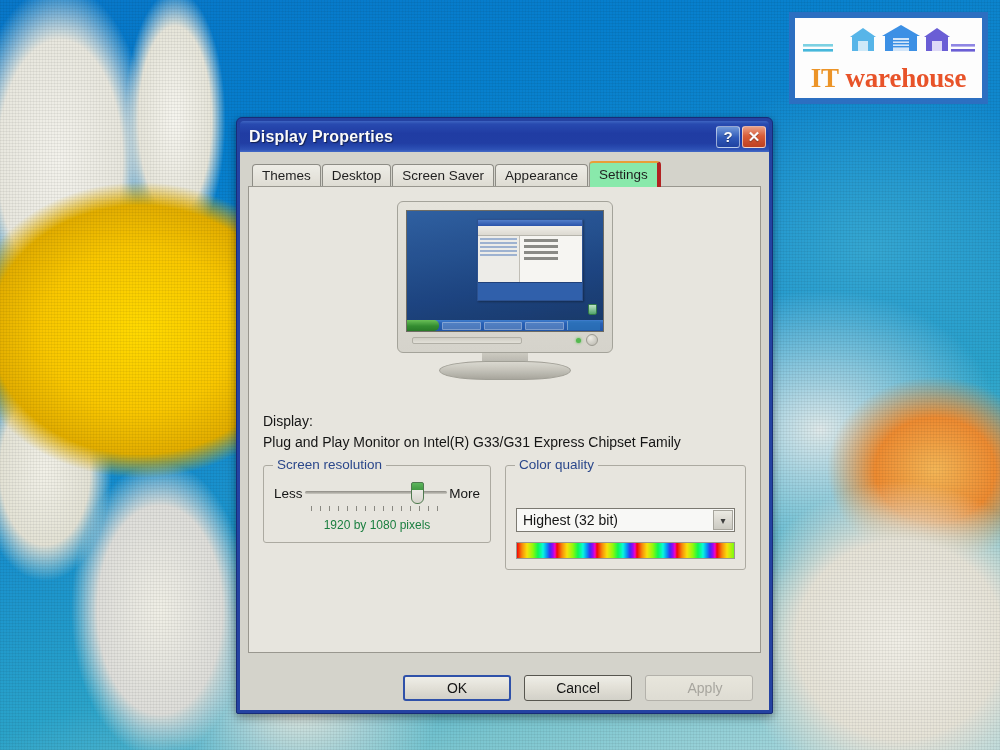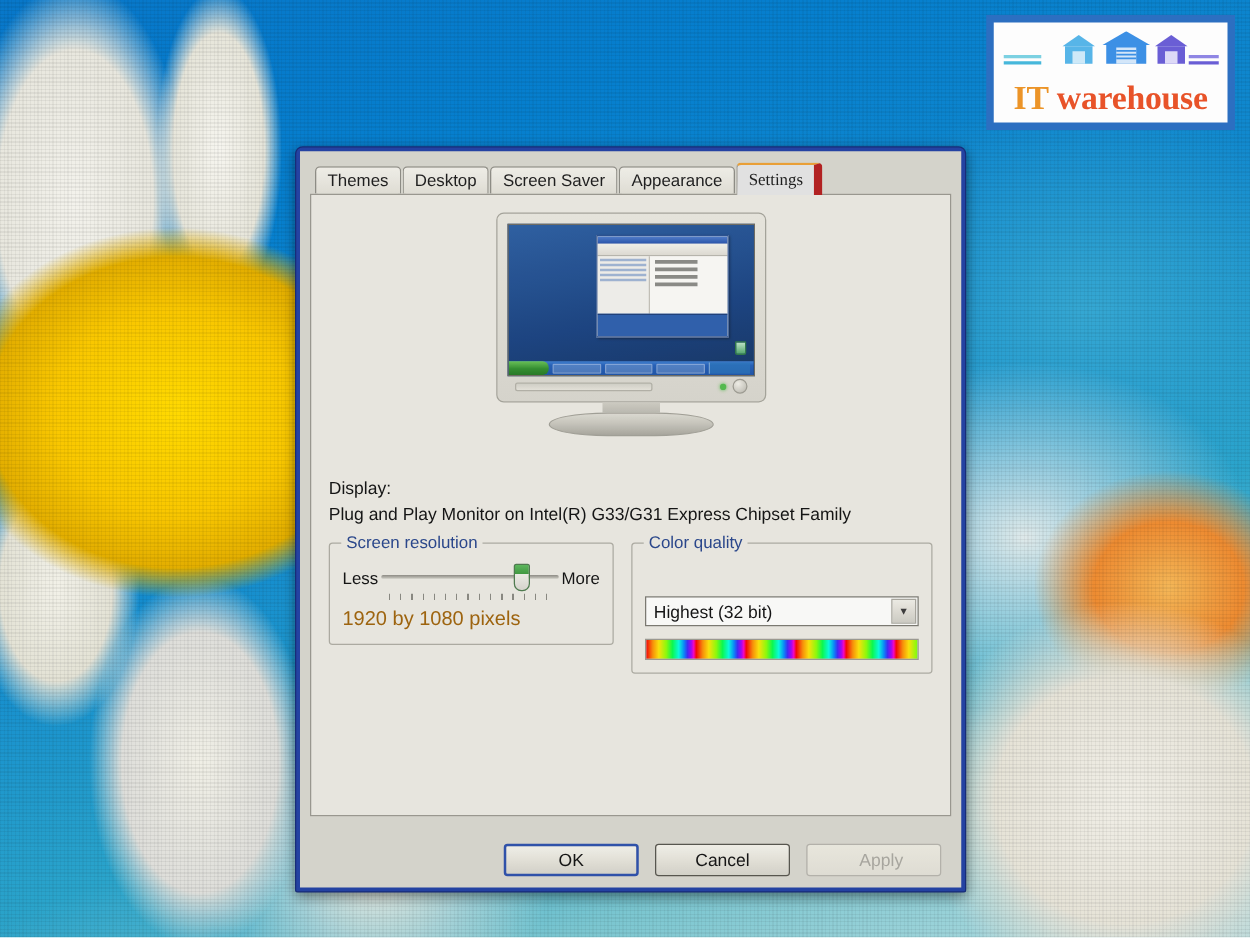--- a/index.html
+++ b/index.html
@@ -122,27 +122,26 @@
     background: linear-gradient(180deg,#f3f1ea,#e2e0d6);
     border: 1px solid #8e8d85;
     border-bottom: none;
     border-radius: 4px 4px 0 0;
     font-size: 13.5px; color: #1b1b1b;
     display: flex; align-items: center;
     line-height: 1;
   }
   .tab.active {
     height: 26px;
-    background: #e5e5e5;
+    background: #86efac;
     border-top: 2px solid #f0a030;
     border-left: 1px solid #9a988f;
-    border-right: 7px solid #b91c1c;
+    border-right: 4px solid #b91c1c;
     position: relative; z-index: 3;
     margin-bottom: -1px;
-    font-family: Liberation Serif, serif;
   }
 
   #tabpage {
     flex: 1;
     background: #ebe9e1;
     border: 1px solid #9a988f;
     border-top: 1px solid #9a988f;
     position: relative; z-index: 2;
     padding: 10px 14px 12px 14px;
     display: flex; flex-direction: column;
@@ -255,21 +254,21 @@
     width: 13px; height: 22px;
     background: linear-gradient(180deg,#59b959 0%, #3d9b3d 35%, #efeee8 36%, #d9d7ce 100%);
     border: 1px solid #4b7a4b;
     border-radius: 2px 2px 6px 6px;
   }
   #slider-ticks {
     position: absolute; left: 8px; right: 8px; top: 26px;
     height: 5px;
     background-image: repeating-linear-gradient(90deg, #8a8880 0 1px, rgba(0,0,0,0) 1px 9px);
   }
-  #res-value { font-size: 16px; color: #a16207; margin-top: 12px; }
+  #res-value { text-align: center; font-size: 12px; color: #15803d; margin-top: 12px; }
 
   #color-select {
     width: 100%; height: 24px;
     background: #fdfdfb;
     border: 1px solid #7b7970;
     display: flex; align-items: center;
     padding-left: 6px;
     font-size: 14px; color: #111; margin-top: 28px;
   }
   #color-select-label { flex: 1; }
@@ -338,20 +337,25 @@
         <rect x="150" y="24" width="24" height="2.6" fill="#6a5fd0"></rect>
       </svg>
       <div id="logo-text">
         <span class="lg-it">IT</span><span>&nbsp;</span><span class="lg-wh">warehouse</span>
       </div>
     </div>
   </div>
 
   <div id="dialog">
 
+    <div id="titlebar">
+      <div id="title-text">Display Properties</div>
+      <div class="tbtn" id="btn-help">?</div>
+      <div class="tbtn" id="btn-close">✕</div>
+    </div>
 
     <div id="dlg-body">
 
       <div id="tabstrip">
         <div class="tab">Themes</div>
         <div class="tab">Desktop</div>
         <div class="tab">Screen Saver</div>
         <div class="tab">Appearance</div>
         <div class="tab active">Settings</div>
       </div>

